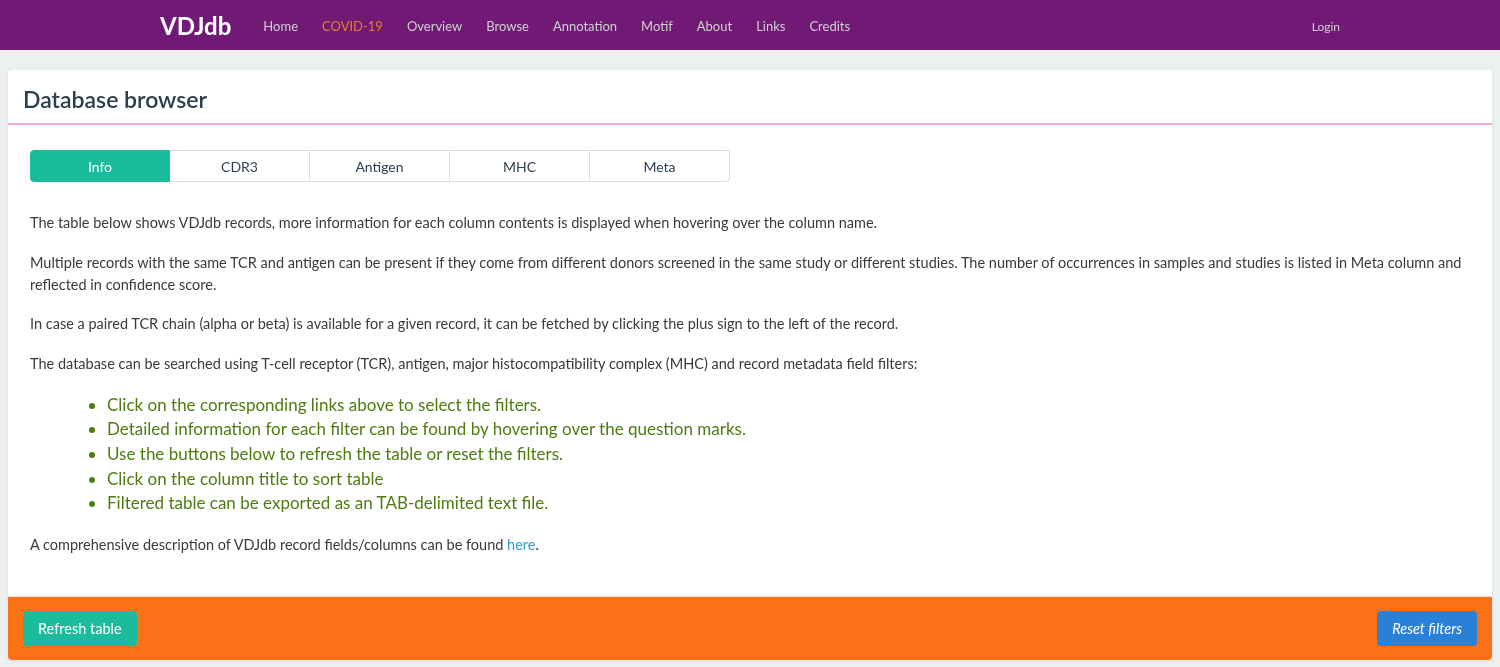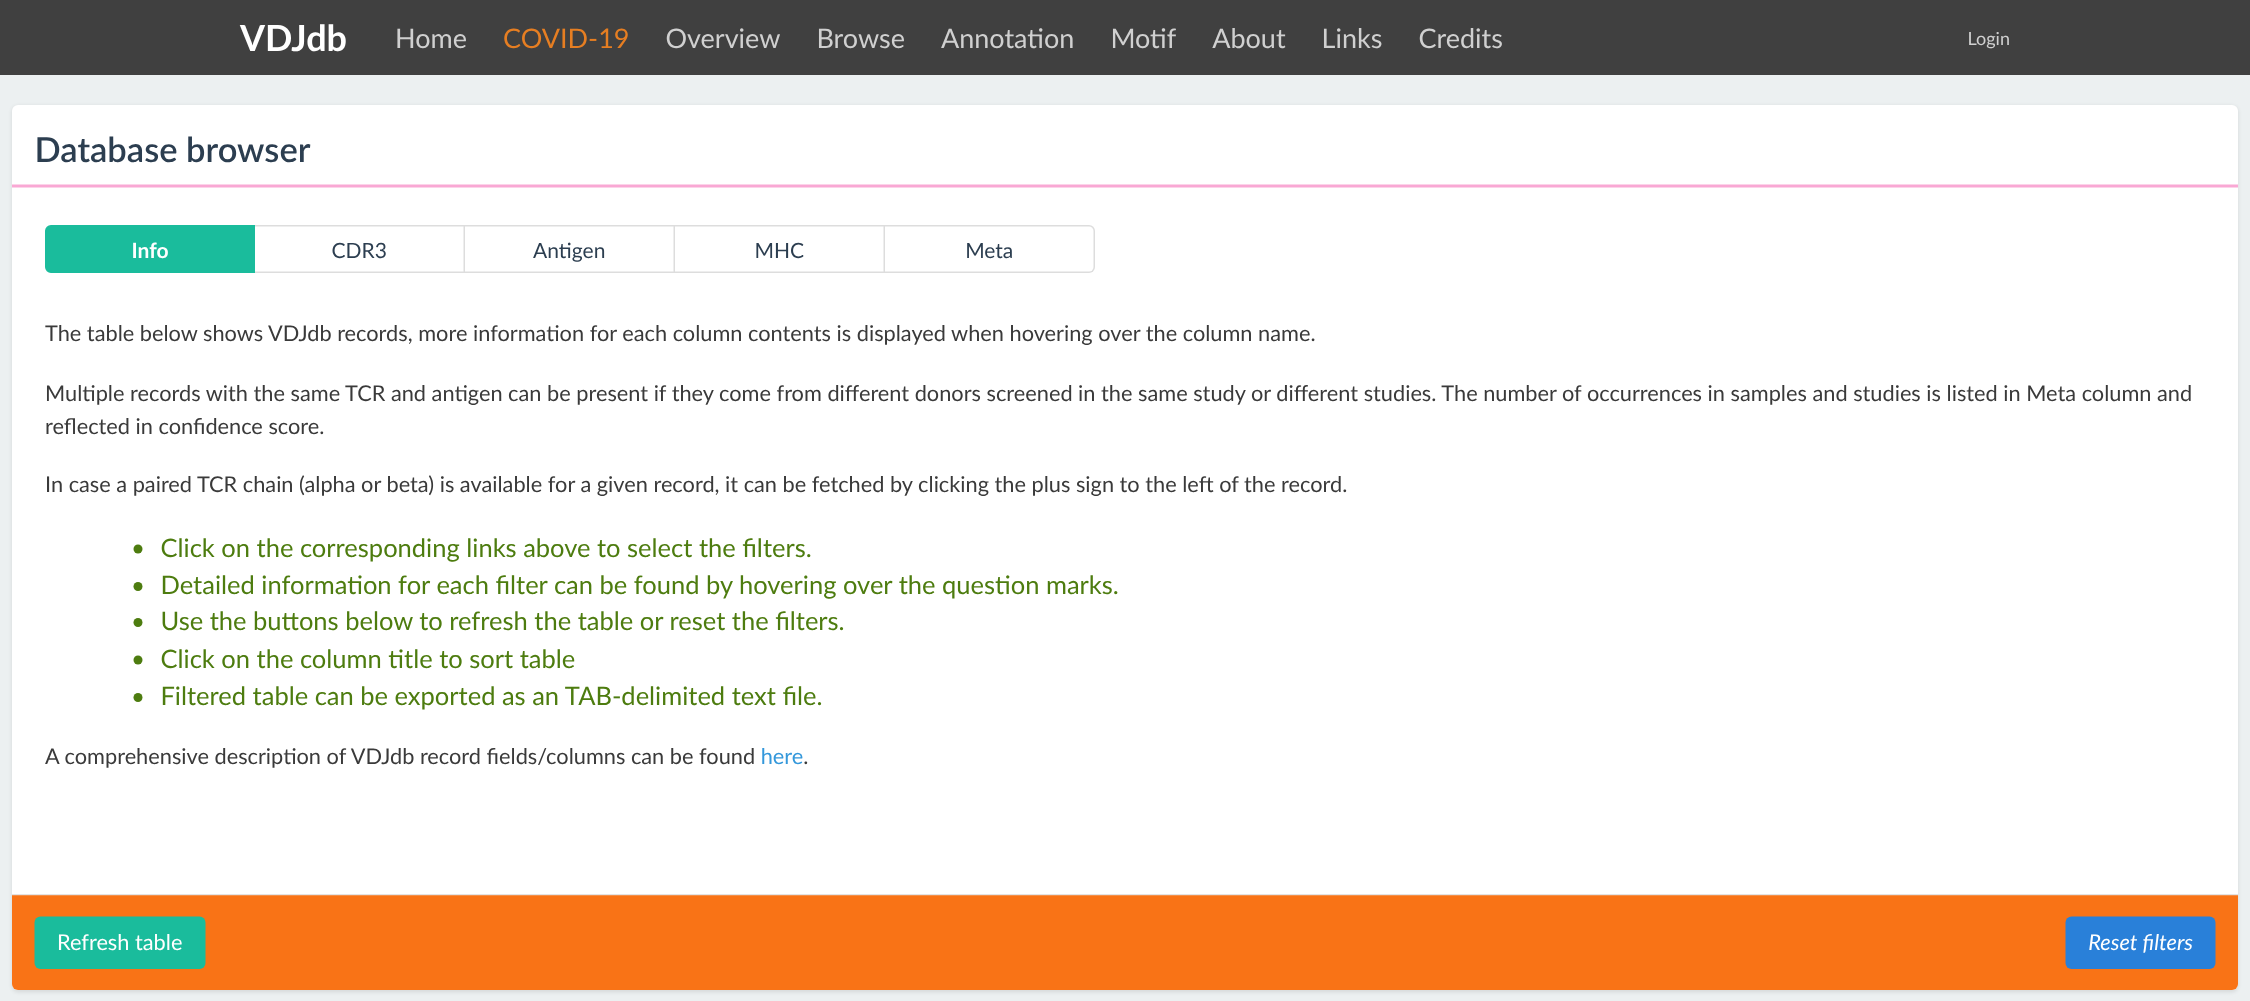--- a/index.html
+++ b/index.html
@@ -7,21 +7,21 @@
       padding: 0;
       box-sizing: border-box;
     }
     body {
       font-family: "Lato", "Helvetica Neue", Helvetica, Arial, sans-serif;
       background-color: #ecf0f1;
       color: #2c3e50;
       font-size: 15px;
     }
     .navbar {
-      background-color: #404040;
+      background-color: #701a75;
       height: 50px;
       display: flex;
       align-items: center;
       padding: 0 20px;
       justify-content: space-between;
     }
     .navbar-left {
       display: flex;
       align-items: center;
     }
@@ -37,21 +37,21 @@
       display: flex;
       list-style: none;
     }
     .navbar-nav li {
       padding: 0 12px;
       cursor: pointer;
     }
     .navbar-nav li a {
       color: #d0d0d0;
       text-decoration: none;
-      font-size: 18px;
+      font-size: 13px;
     }
     .navbar-nav li a.highlight {
       color: #e67e22;
     }
     .navbar-right {
       margin-right: 140px;
     }
     .navbar-right a {
       color: #d0d0d0;
       text-decoration: none;
@@ -95,21 +95,20 @@
       font-size: 14px;
       color: #2c3e50;
       background-color: #ffffff;
     }
     .tab-item:not(:first-child) {
       border-left: none;
     }
     .tab-item:first-child {
       border-top-left-radius: 4px;
       border-bottom-left-radius: 4px;
-      font-weight: bold;
     }
     .tab-item:last-child {
       border-top-right-radius: 4px;
       border-bottom-right-radius: 4px;
     }
     .tab-item.active {
       background-color: #1abc9c;
       color: #ffffff;
       border-color: #1abc9c;
     }
@@ -195,20 +194,21 @@
       <div class="tab-item">CDR3</div>
       <div class="tab-item">Antigen</div>
       <div class="tab-item">MHC</div>
       <div class="tab-item">Meta</div>
     </div>
 
     <div class="info-text">
       <p>The table below shows VDJdb records, more information for each column contents is displayed when hovering over the column name.</p>
       <p>Multiple records with the same TCR and antigen can be present if they come from different donors screened in the same study or different studies. The number of occurrences in samples and studies is listed in Meta column and reflected in confidence score.</p>
       <p>In case a paired TCR chain (alpha or beta) is available for a given record, it can be fetched by clicking the plus sign to the left of the record.</p>
+      <p>The database can be searched using T-cell receptor (TCR), antigen, major histocompatibility complex (MHC) and record metadata field filters:</p>
       <ul>
         <li>Click on the corresponding links above to select the filters.</li>
         <li>Detailed information for each filter can be found by hovering over the question marks.</li>
         <li>Use the buttons below to refresh the table or reset the filters.</li>
         <li>Click on the column title to sort table</li>
         <li>Filtered table can be exported as an TAB-delimited text file.</li>
       </ul>
       <p>
         <span>A comprehensive description of VDJdb record fields/columns can be found </span><a>here</a><span>.</span>
       </p>

